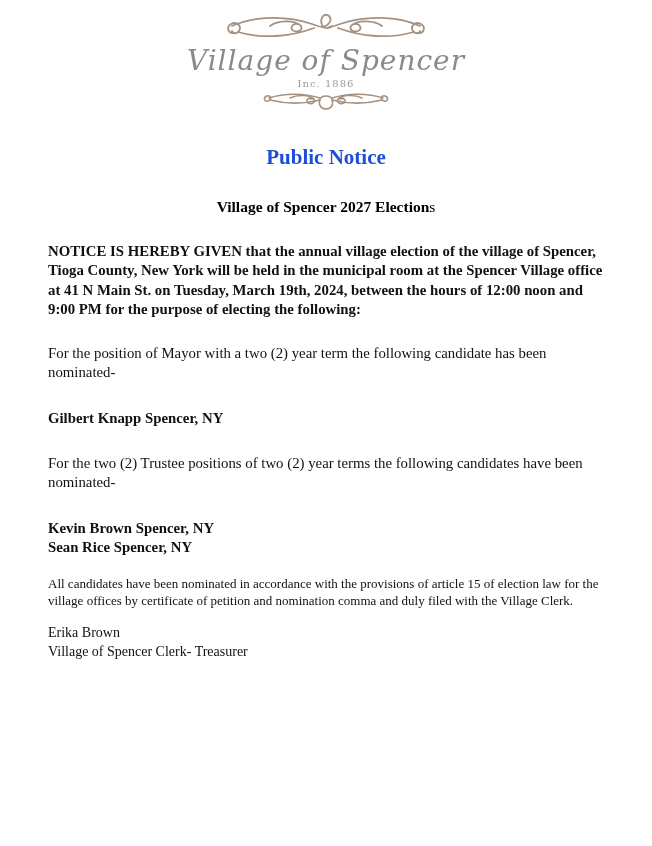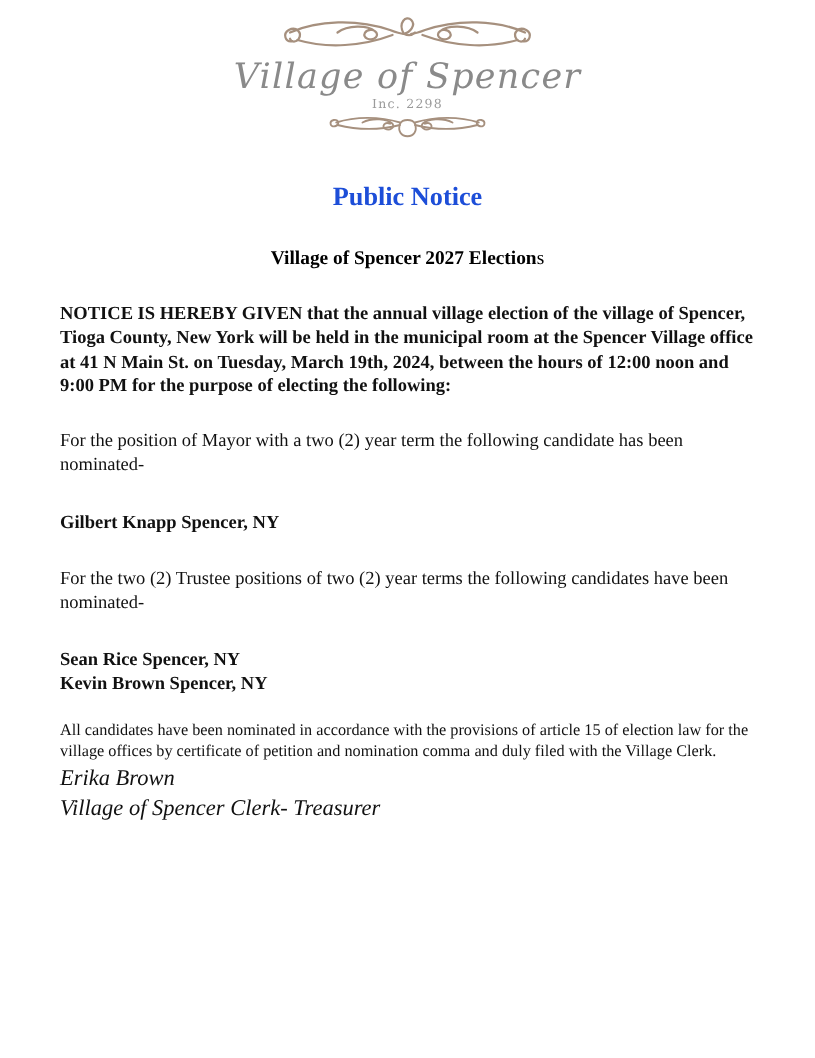--- a/index.html
+++ b/index.html
@@ -67,23 +67,23 @@
   .p-mayor-intro{margin-top:24px !important;}
   .p-mayor-candidate{margin-top:26px !important;}
   .p-trustee-intro{margin-top:25px !important;}
   .candidates{margin-top:26px;font-weight:bold;font-size:14.8px;line-height:1.32;}
   .p-legal{
     margin-top:17px !important;
     font-size:13px !important;
     line-height:1.36 !important;
   }
   .signature{
-    font-size:18px;
+    margin-top:13px;
+    font-size:14px;
     line-height:1.36;
-    font-style:italic;
   }
   
   .footer{
     position:absolute;
     left:0;right:0;bottom:28px;
     padding:0 72px;
     display:flex;
     justify-content:space-between;
     font-family:"Liberation Sans", sans-serif;
     font-size:11px;
@@ -108,21 +108,21 @@
           <path d="M14,20 C38,27 66,25 90,16"></path>
 
           <path d="M46,14 C54,8 70,8 76,13 C80,16 76,21 70,19 C65,17 68,11 74,12"></path>
         </g>
         <use href="#fl-left" transform="translate(204,0) scale(-1,1)"></use>
 
         <path d="M99,15 C94,6 101,0 105,4 C109,8 104,14 99,15 C103,17 106,16 108,14"></path>
       </g>
     </svg>
     <div class="logo-title" style="color: rgb(138, 138, 138);">Village of Spencer</div>
-    <div class="logo-sub">Inc. 2298</div>
+    <div class="logo-sub">Inc. 1886</div>
 
     <svg width="132" height="20" viewBox="0 0 132 20" fill="none" stroke-linecap="round">
       <g stroke-width="1.5" style="stroke: rgb(166, 144, 126);">
         <g id="fl2-left">
 
           <path d="M8,10 C4,11 3,6 7,5 C11,4 12,9 8,10"></path>
 
           <path d="M9,7 C24,2 44,2 60,7"></path>
           <path d="M10,9 C26,13 44,13 60,9"></path>
 
@@ -144,22 +144,22 @@
 
     <p class="bold p-notice">NOTICE IS HEREBY GIVEN that the annual village election of the village of Spencer, Tioga County, New York will be held in the municipal room at the Spencer Village office at 41 N Main St. on Tuesday, March 19th, 2024, between the hours of 12:00 noon and 9:00 PM for the purpose of electing the following:</p>
 
     <p class="p-mayor-intro">For the position of Mayor with a two (2) year term the following candidate has been nominated-</p>
 
     <p class="bold p-mayor-candidate">Gilbert Knapp Spencer, NY</p>
 
     <p class="p-trustee-intro">For the two (2) Trustee positions of two (2) year terms the following candidates have been nominated-</p>
 
     <div class="candidates">
+      <div>Kevin Brown Spencer, NY</div>
       <div>Sean Rice Spencer, NY</div>
-      <div>Kevin Brown Spencer, NY</div>
     </div>
 
     <p class="p-legal">All candidates have been nominated in accordance with the provisions of article 15 of election law for the village offices by certificate of petition and nomination comma and duly filed with the Village Clerk.</p>
 
     <div class="signature">
       <div>Erika Brown</div>
       <div>Village of Spencer Clerk- Treasurer</div>
     </div>
   </main>
 

